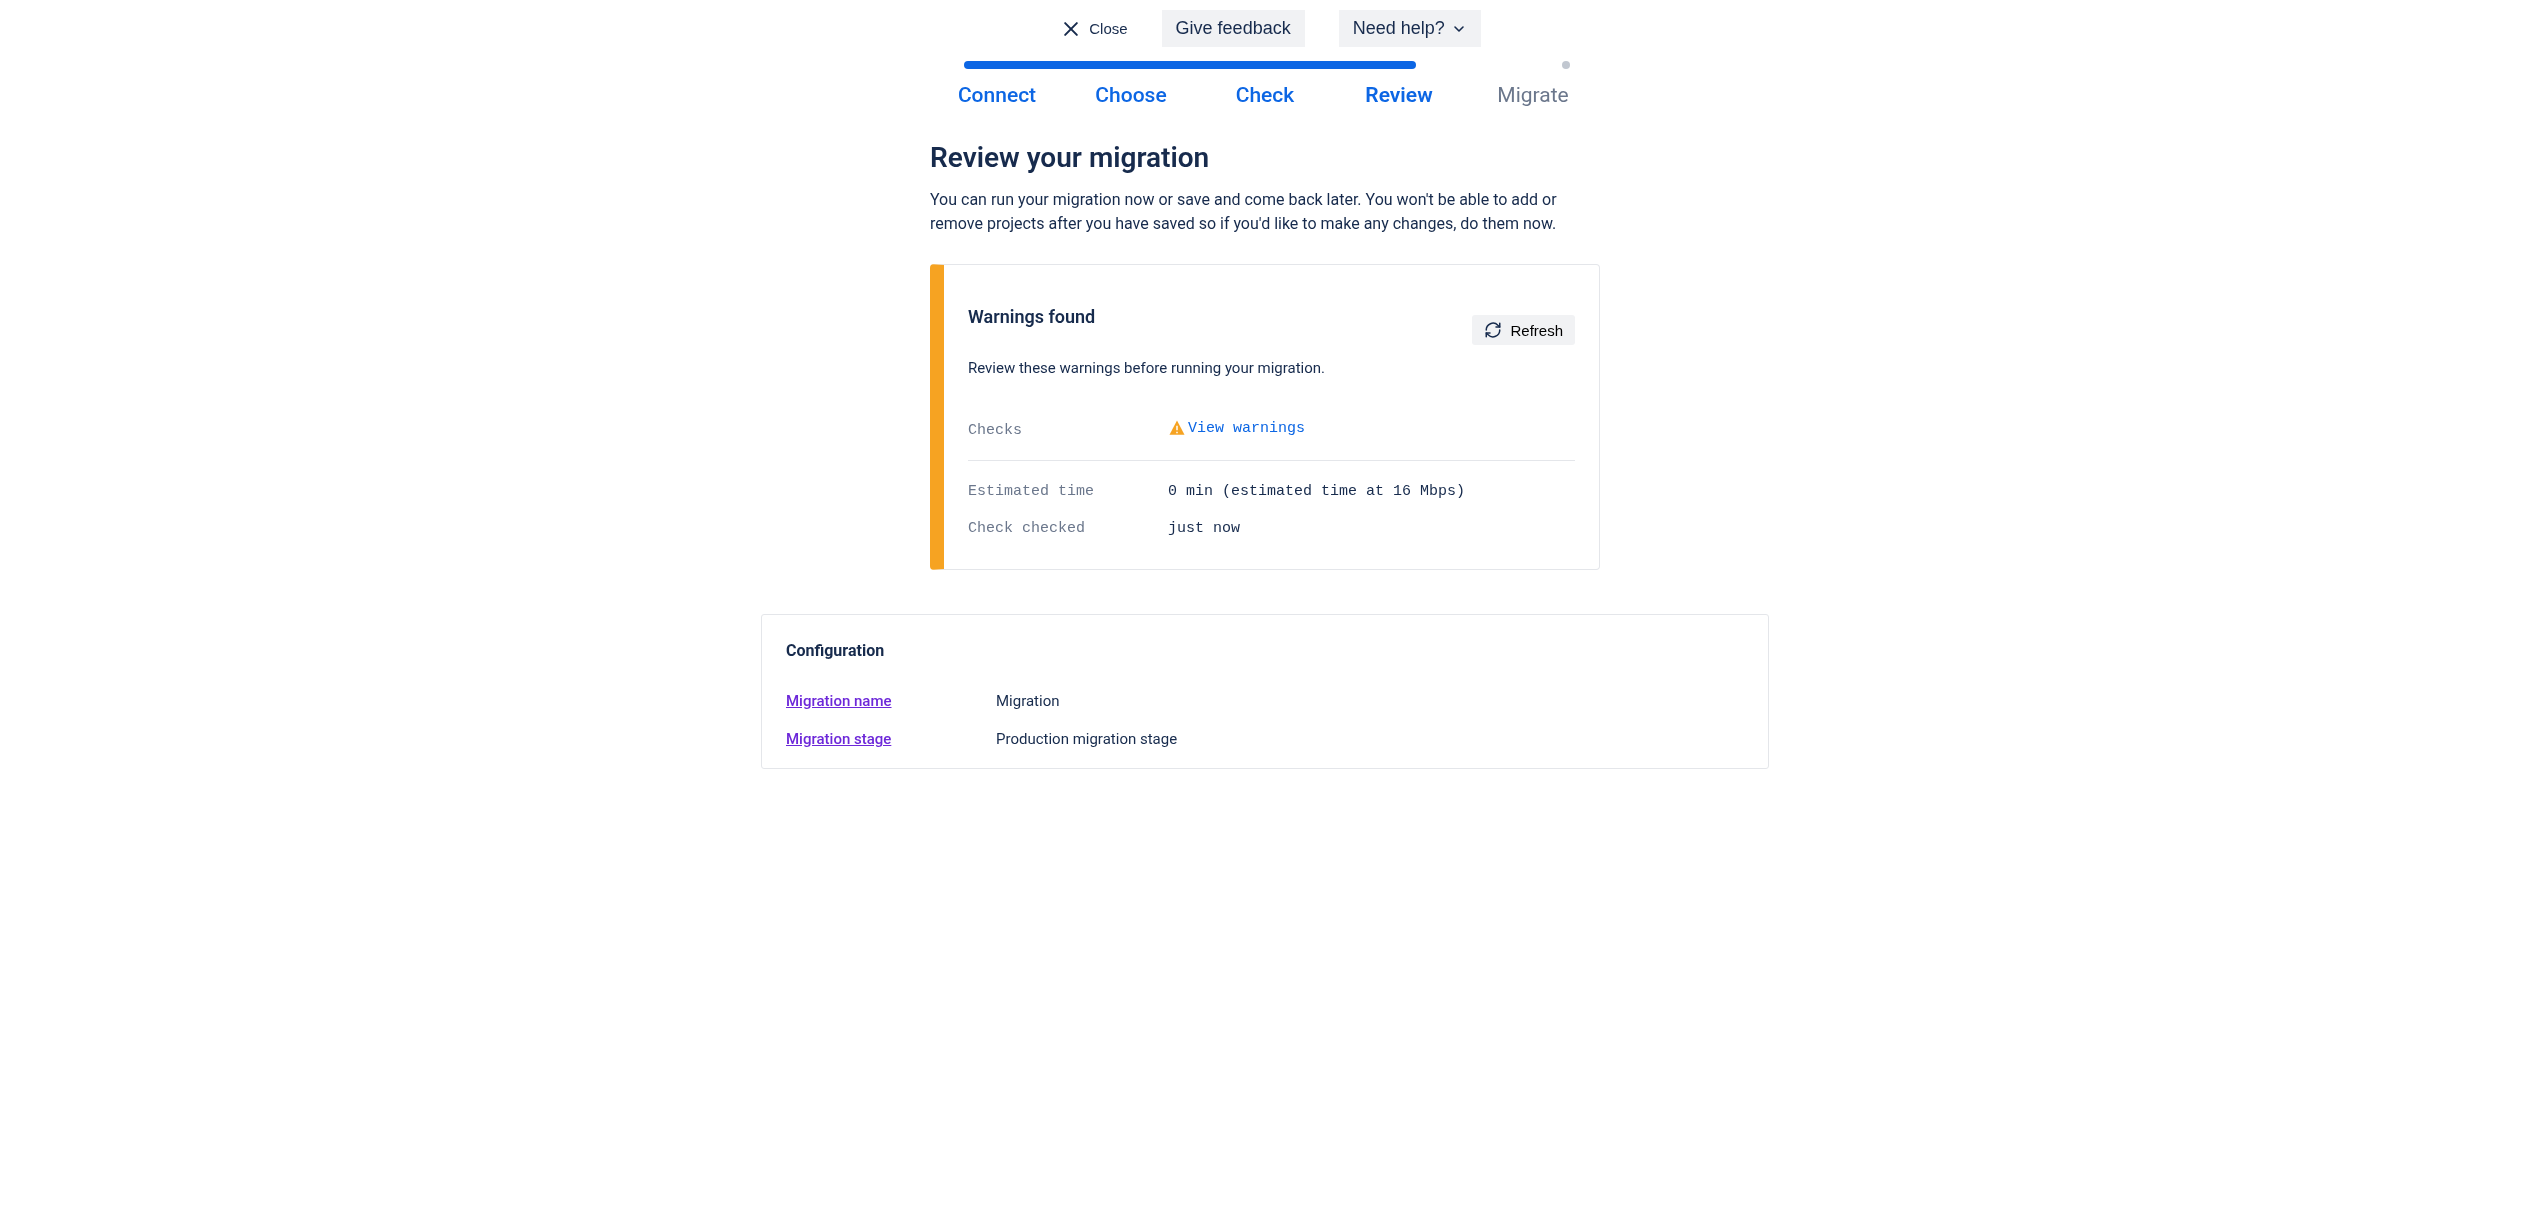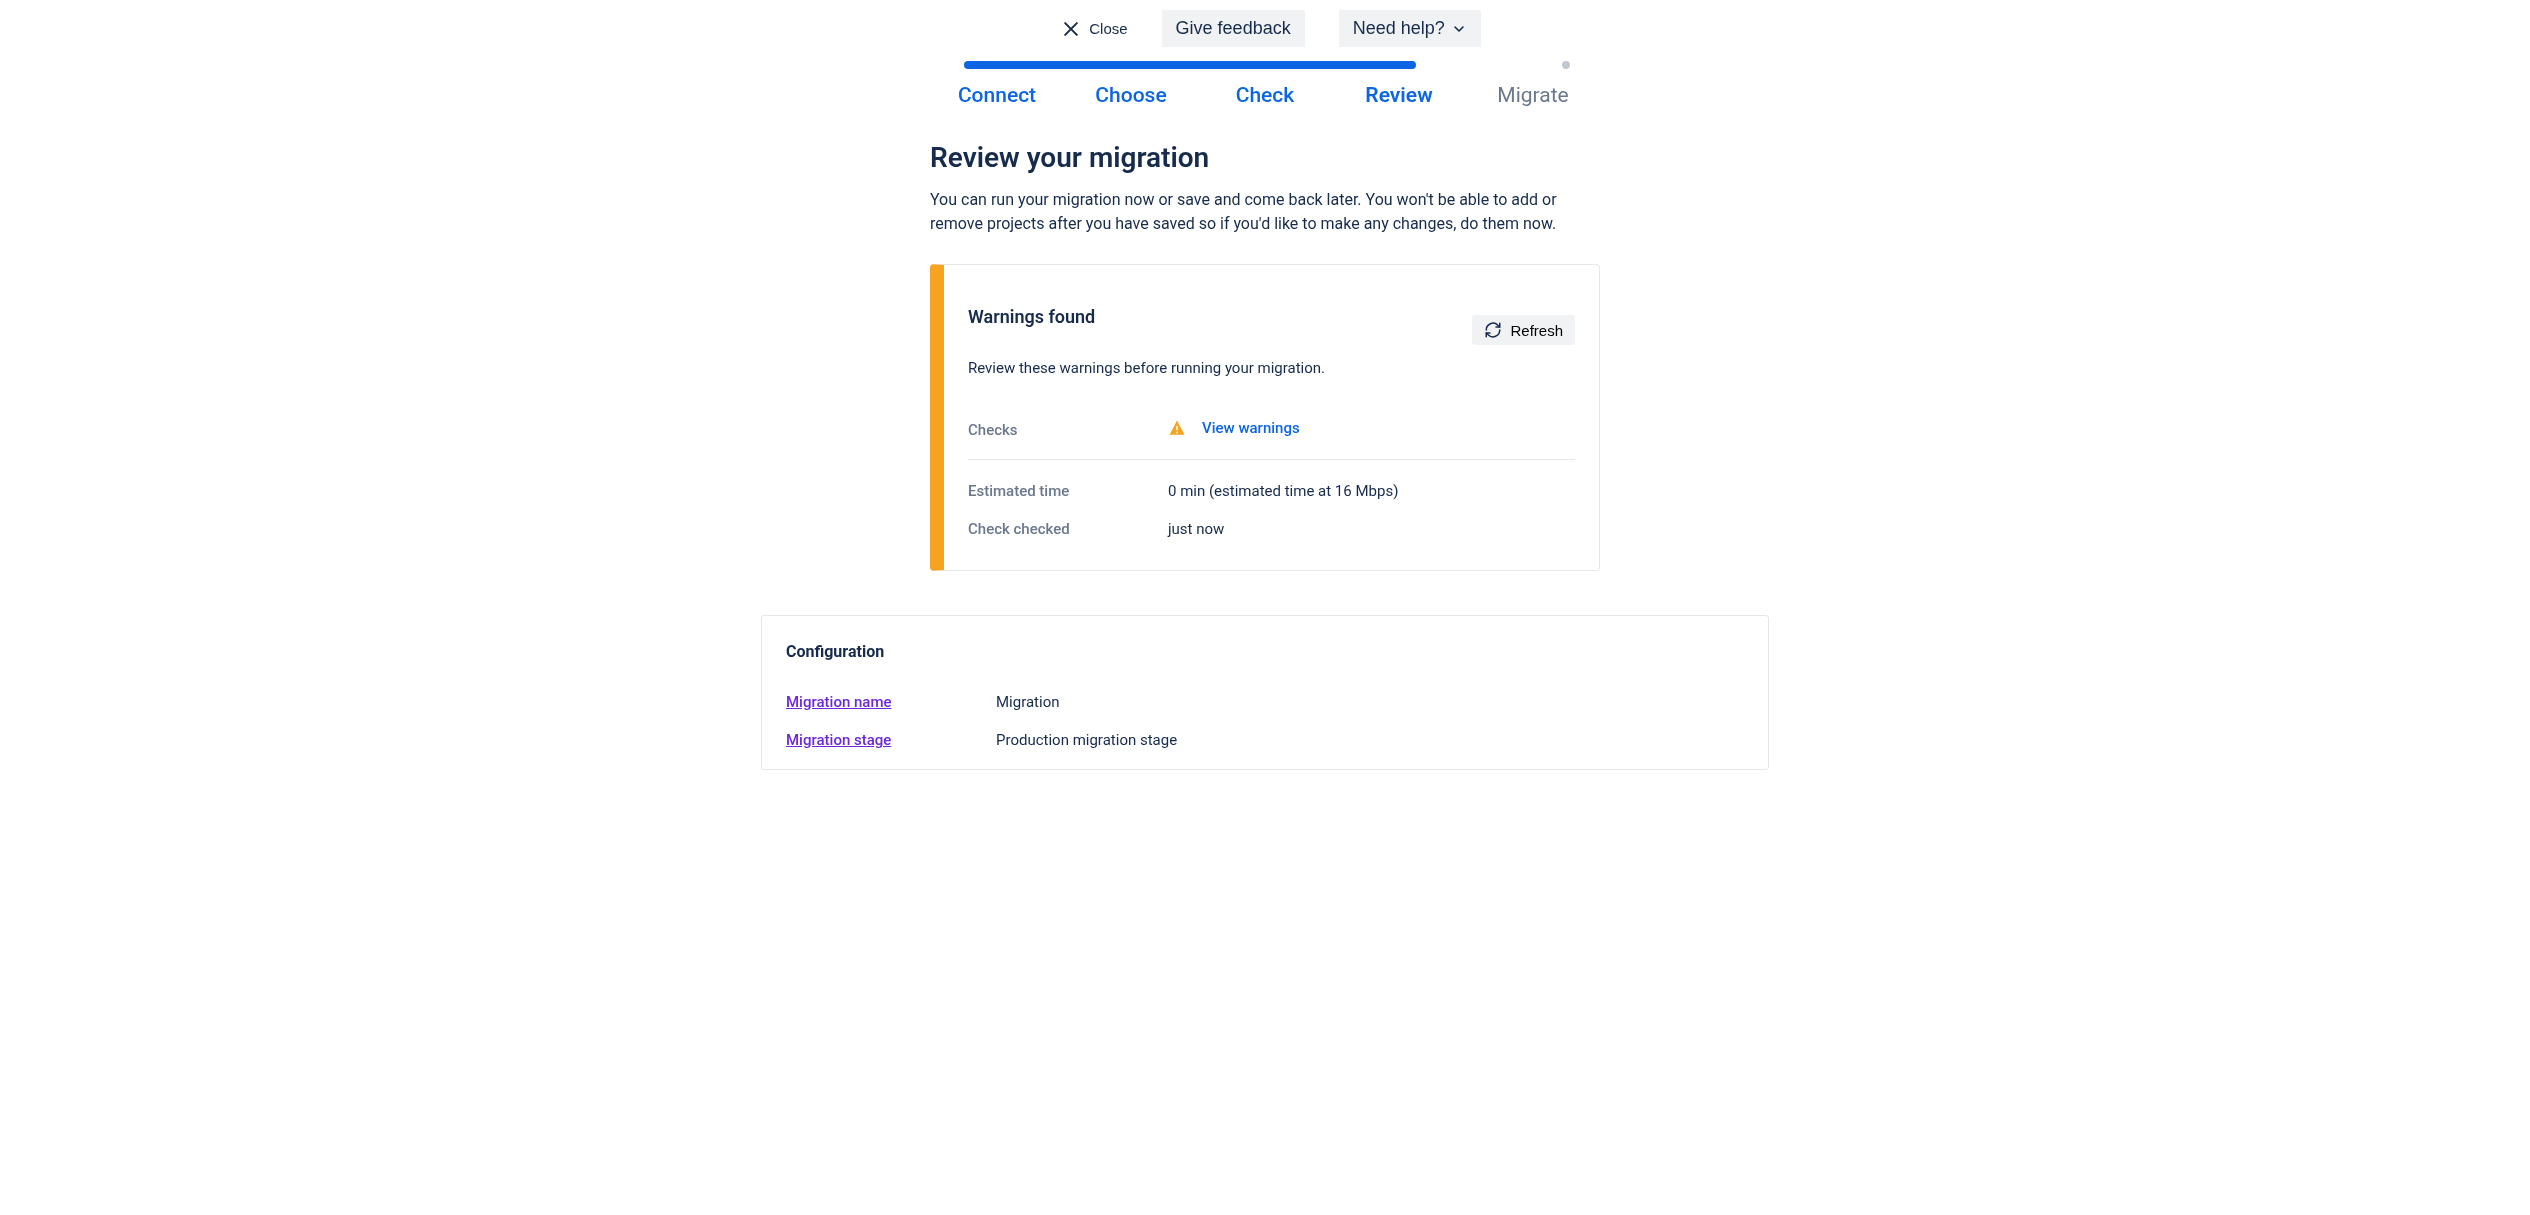--- a/index.html
+++ b/index.html
@@ -95,27 +95,27 @@
     .warn-header { display:flex; justify-content: space-between; align-items:center; margin-bottom: 14px; }
     .warn-title { font-size:18px; font-weight:600; }
     .refresh-btn {
       background:#f1f2f4; border:none; border-radius:3px;
       padding:6px 12px; display:inline-flex; align-items:center; gap:8px;
       font-size:15px; color:#000000; font-weight:500; cursor:pointer;margin-top:28px;
     }
     .refresh-btn svg { width:18px; height:18px; }
     .warn-desc { font-size:15px; margin-bottom: 28px; }
     .warn-table { width:100%; border-collapse: collapse; }
-    .warn-table tr td { padding: 10px 0; font-size:15px; vertical-align: middle; }
+    .warn-table tr td { padding: 10px 0; font-size:15px; vertical-align: middle; font-family: Liberation Mono, monospace; }
     .warn-table tr.checks-row td { padding: 14px 0 18px; }
     .warn-table tr.checks-row { border-bottom:1px solid #e4e6ea; }
     .warn-table tr.est-row td { padding-top: 22px; }
     .warn-table td:first-child { color:#6b778c; font-weight:500; width: 200px; }
     .view-warnings {
-      display:inline-flex; align-items:center; gap:16px;
+      display:inline-flex; align-items:center; gap:2px;
       color:#0c66e4; font-weight:500; text-decoration:none; cursor:pointer;
     }
     .warn-icon { width:18px; height:18px; }
 
     .config-card {
       width: 1008px;
       margin-top: 44px;
       border:1px solid #e4e6ea;
       border-radius: 3px;
       padding: 26px 24px 10px;

